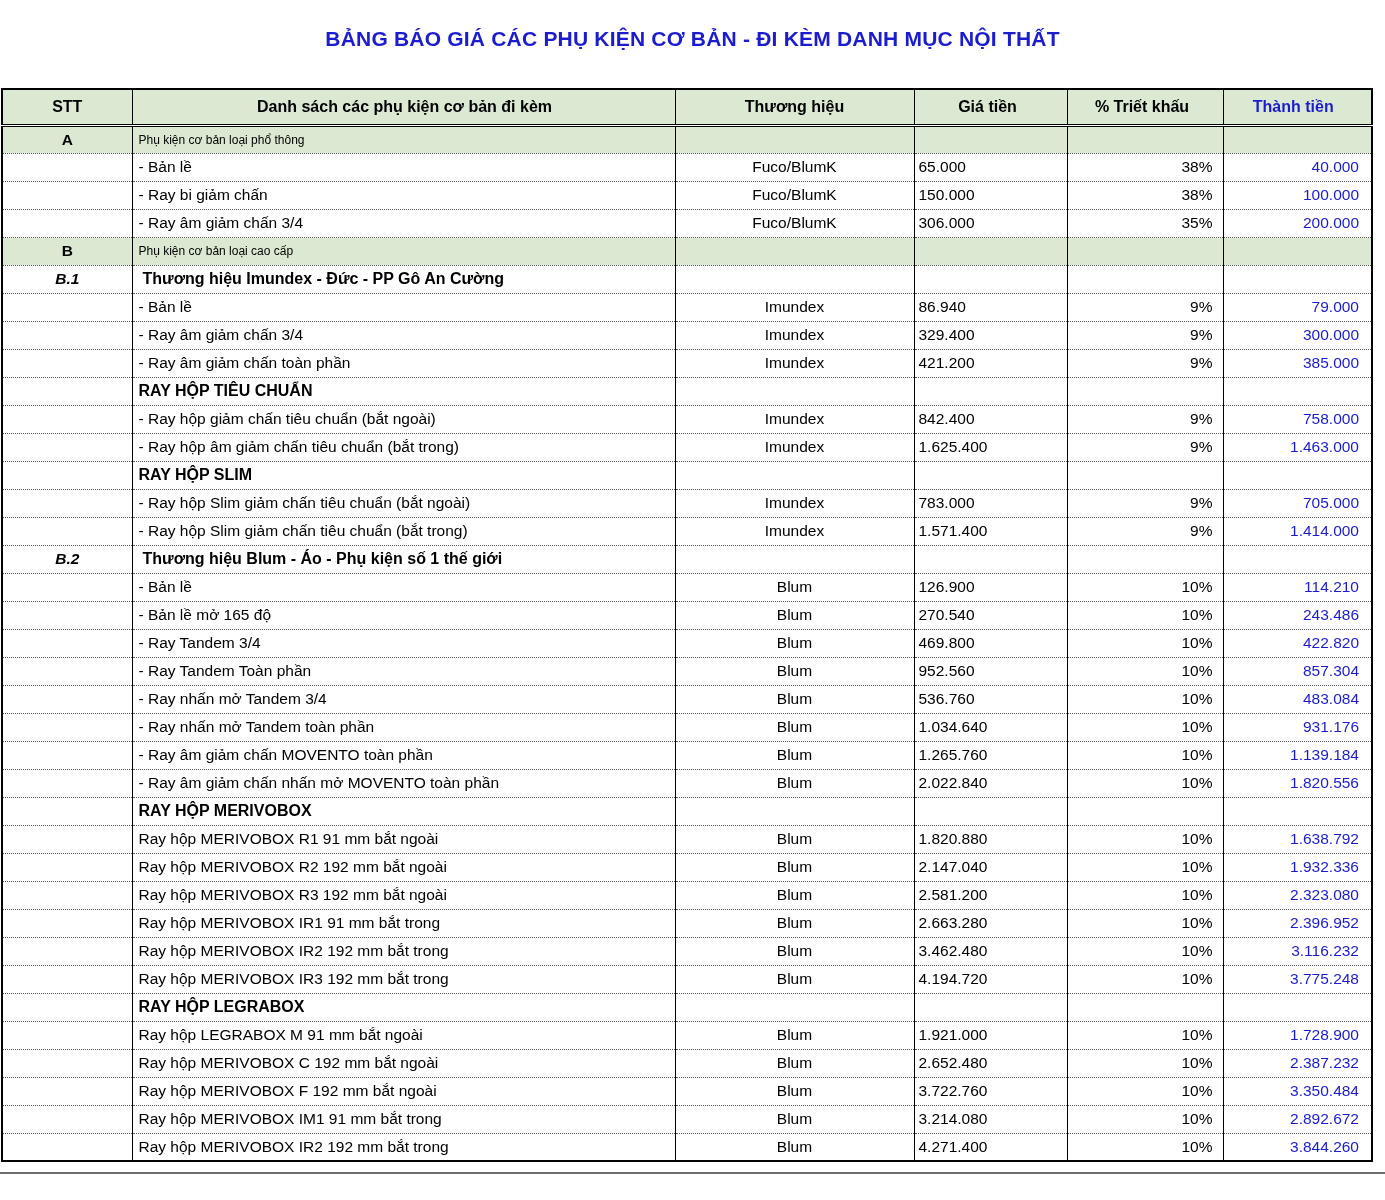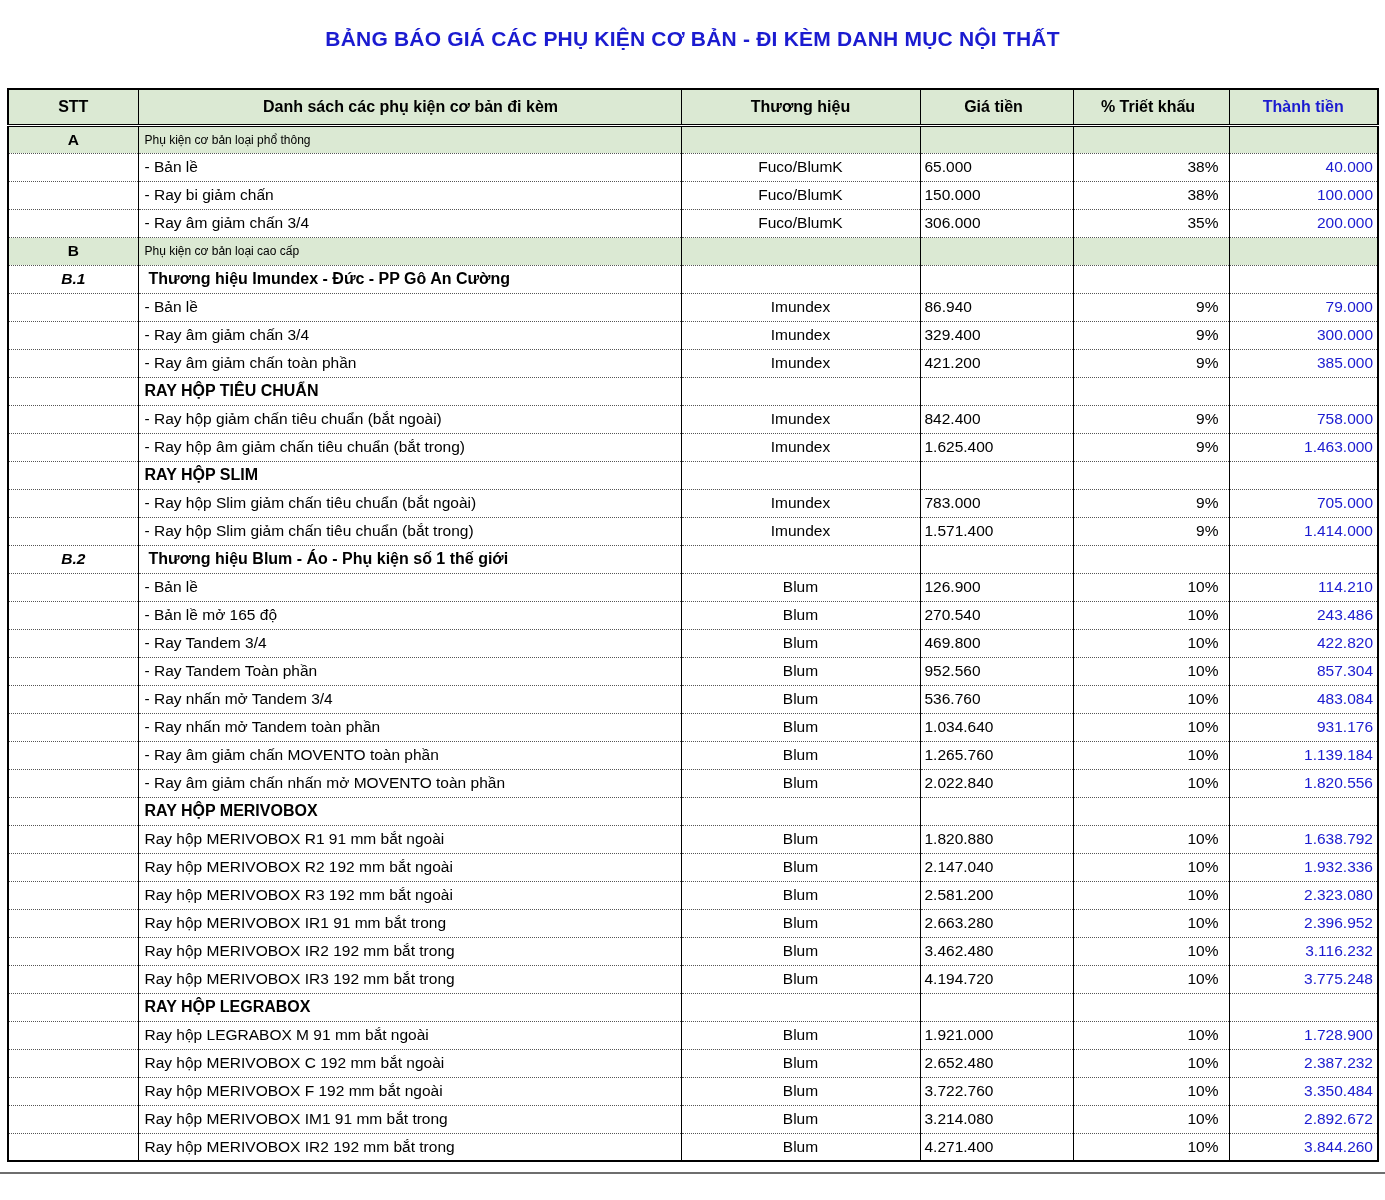--- a/index.html
+++ b/index.html
@@ -7,21 +7,21 @@
     width:1385px;height:1200px;background:#ffffff;position:relative;
     font-family:"Liberation Sans", sans-serif;color:#000;
     -webkit-font-smoothing:antialiased;
   }
   .page-title{
     position:absolute;top:27px;left:0;width:100%;
     text-align:center;font-size:21px;font-weight:bold;
     color:var(--accent,#1b1bd0);letter-spacing:.2px;
   }
   table.price-table{
-    position:absolute;top:88px;left:7px;width:1370px;
+    position:absolute;top:88px;left:1px;width:1370px;
     border-collapse:collapse;table-layout:fixed;
     border:2px solid #000;
   }
   th,td{
     padding:0 4px;overflow:hidden;white-space:nowrap;
     border-left:1px solid #000;border-right:1px solid #000;
     font-size:15.5px;vertical-align:middle;box-sizing:border-box;
   }
   thead th{
     height:36px;background:var(--green,#dbe9d3);
@@ -29,21 +29,21 @@
     text-align:center;
   }
   thead th.col-total{color:var(--accent,#1b1bd0);}
   tbody td{height:28px;border-top:1px dotted #555;}
   tbody tr:first-child td{border-top:none;}
   .col-stt{text-align:center;font-weight:bold;}
   .col-name{text-align:left;padding-left:6px;}
   .col-brand{text-align:center;}
   .col-price{text-align:left;padding-right:10px;}
   .col-discount{text-align:right;padding-right:10px;}
-  .col-total{text-align:right;padding-right:4px;}
+  .col-total{text-align:right;padding-right:12px;}
   tbody td.col-total{color:var(--accent,#1b1bd0);}
   tr.row-section td{background:var(--green,#dbe9d3);}
   tr.row-section td.col-name{font-weight:normal;font-size:12px;}
   tr.row-subsection td.col-stt{font-weight:bold;font-style:italic;}
   tr.row-subsection td.col-name{font-weight:bold;font-size:16px;padding-left:10px;}
   tr.row-group td.col-name{font-weight:bold;font-size:16px;margin-left:11px;}
   .bottom-divider{
     position:absolute;top:1172px;left:0;width:1385px;height:2px;
     background:#6e6e6e;
   }

